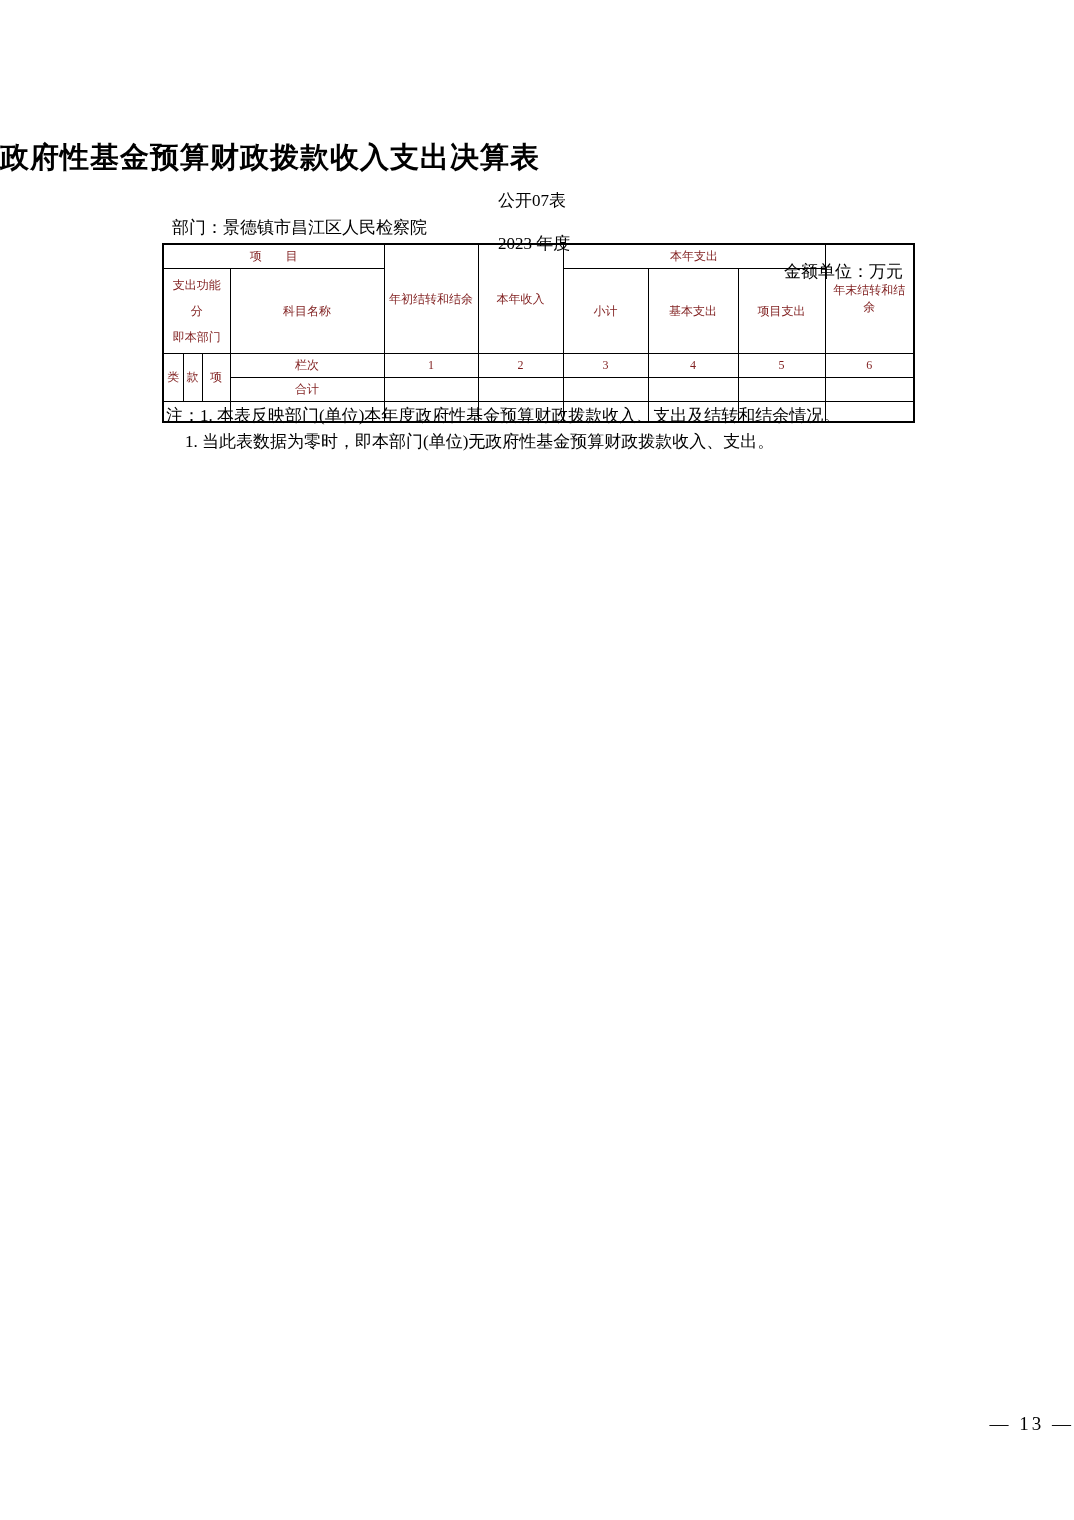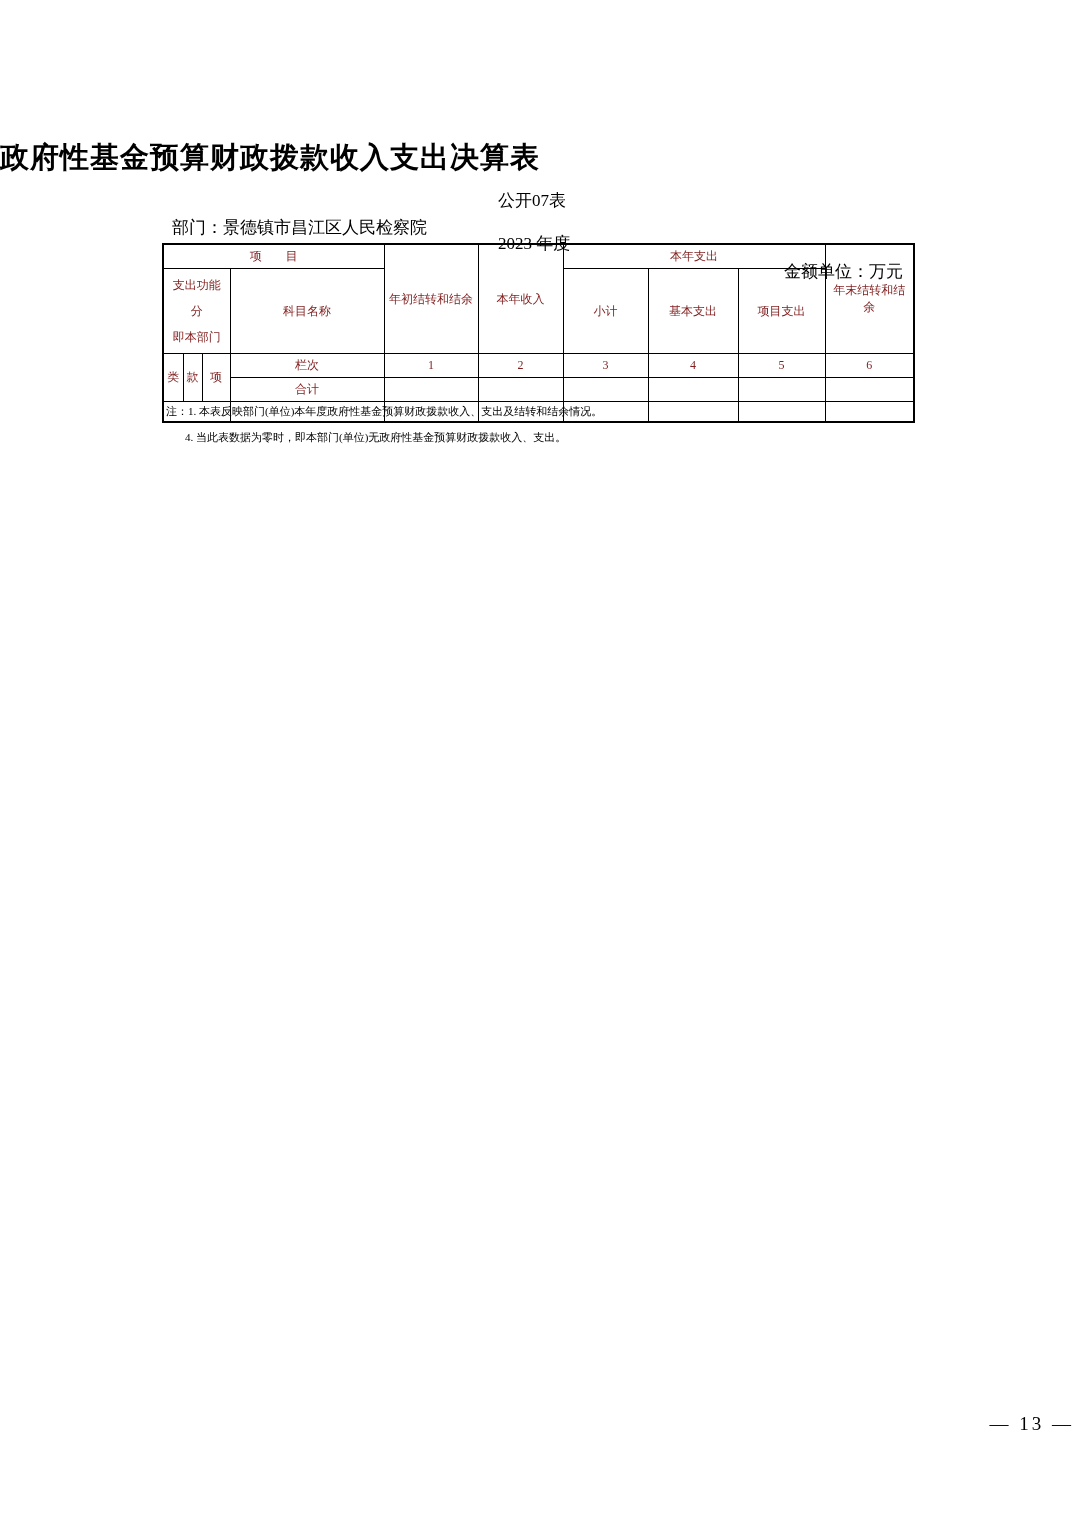--- a/index.html
+++ b/index.html
@@ -32,21 +32,21 @@
   }
   table.fiscal td{
     border:1px solid #000;text-align:center;vertical-align:middle;
     font-size:12px;padding:3px;overflow:hidden;color:#7f1d1d;
   }
   tr.r1{height:21px;} tr.r2{height:64px;} tr.r3{height:23px;}
   tr.r4{height:24px;} tr.r5{height:20px;}
   td.hb{border-bottom:2px solid #000;}
   td.tb{border-bottom:2px solid #000;}
   .func-code{line-height:26px;margin-left:41px;}
-  .note{position:absolute;font-size:11px;white-space:nowrap;}
+  .note{position:absolute;font-size:17px;white-space:nowrap;}
   .note1{top:404px;left:166px;}
   .note2{top:430px;left:185px;}
   .page-num{
     position:absolute;top:1413px;left:0;width:100%;
     text-align:right;font-size:19px;letter-spacing:3px;
   }
 </style>
 </head>
 <body>
 
@@ -120,17 +120,17 @@
         <td></td>
         <td></td>
         <td></td>
         <td></td>
         <td></td>
       </tr>
     </tbody>
   </table>
 
   <div class="note note1">注：1. 本表反映部门(单位)本年度政府性基金预算财政拨款收入、支出及结转和结余情况。</div>
-  <div class="note note2">4. 当此表数据为零时，即本部门(单位)无政府性基金预算财政拨款收入、支出。</div>
+  <div class="note note2">1. 当此表数据为零时，即本部门(单位)无政府性基金预算财政拨款收入、支出。</div>
 
   <div class="page-num">— 13 —</div>
 
 </div>
 
 </body></html>

